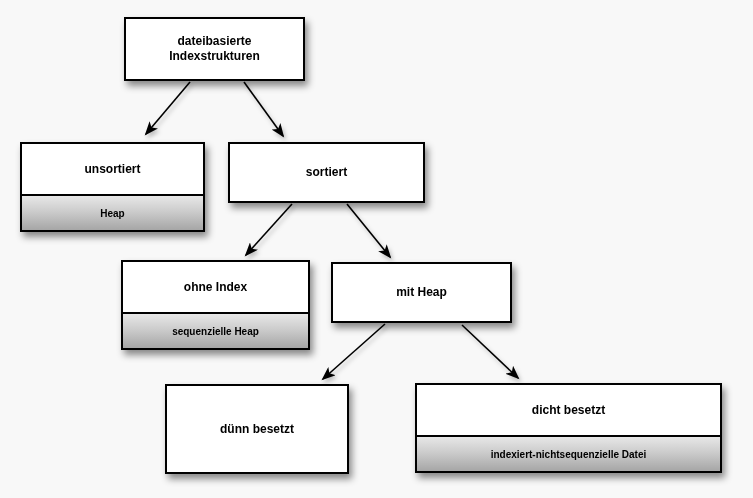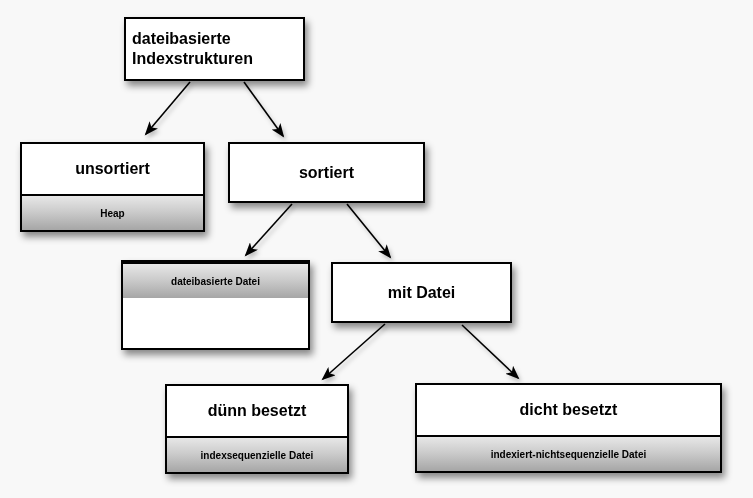--- a/index.html
+++ b/index.html
@@ -28,21 +28,22 @@
     box-shadow: 3px 5px 7px rgba(0,0,0,0.45);
     display: flex;
     flex-direction: column;
     box-sizing: border-box;
   }
   .node .main {
     flex: 1;
     display: flex;
     align-items: center;
     justify-content: center;
-    font-size: 16px;
+    text-align: center;
+    font-size: 12px;
     font-weight: bold;
     color: #000000;
     line-height: 1.25;
     padding: 2px 6px;
   }
   .node .sub {
     height: 34px;
     flex: 0 0 34px;
     border-top: 2px solid #000000;
     background: linear-gradient(180deg, #e7e7e7 0%, #cccccc 45%, #a6a6a6 100%);
@@ -90,30 +91,30 @@
   <div class="node" id="n-unsortiert">
     <div class="main">unsortiert</div>
     <div class="sub">Heap</div>
   </div>
 
   <div class="node" id="n-sortiert">
     <div class="main">sortiert</div>
   </div>
 
   <div class="node" id="n-ohne">
-    <div class="sub">dateibasierte Datei</div>
+    <div class="main">ohne Index</div>
+    <div class="sub">sequenzielle Heap</div>
   </div>
 
   <div class="node" id="n-mit">
-    <div class="main">mit Datei</div>
+    <div class="main">mit Heap</div>
   </div>
 
   <div class="node" id="n-duenn">
     <div class="main">dünn besetzt</div>
-    <div class="sub">indexsequenzielle Datei</div>
   </div>
 
   <div class="node" id="n-dicht">
     <div class="main">dicht besetzt</div>
     <div class="sub">indexiert-nichtsequenzielle Datei</div>
   </div>
 
 </div>
 
 </body></html>

